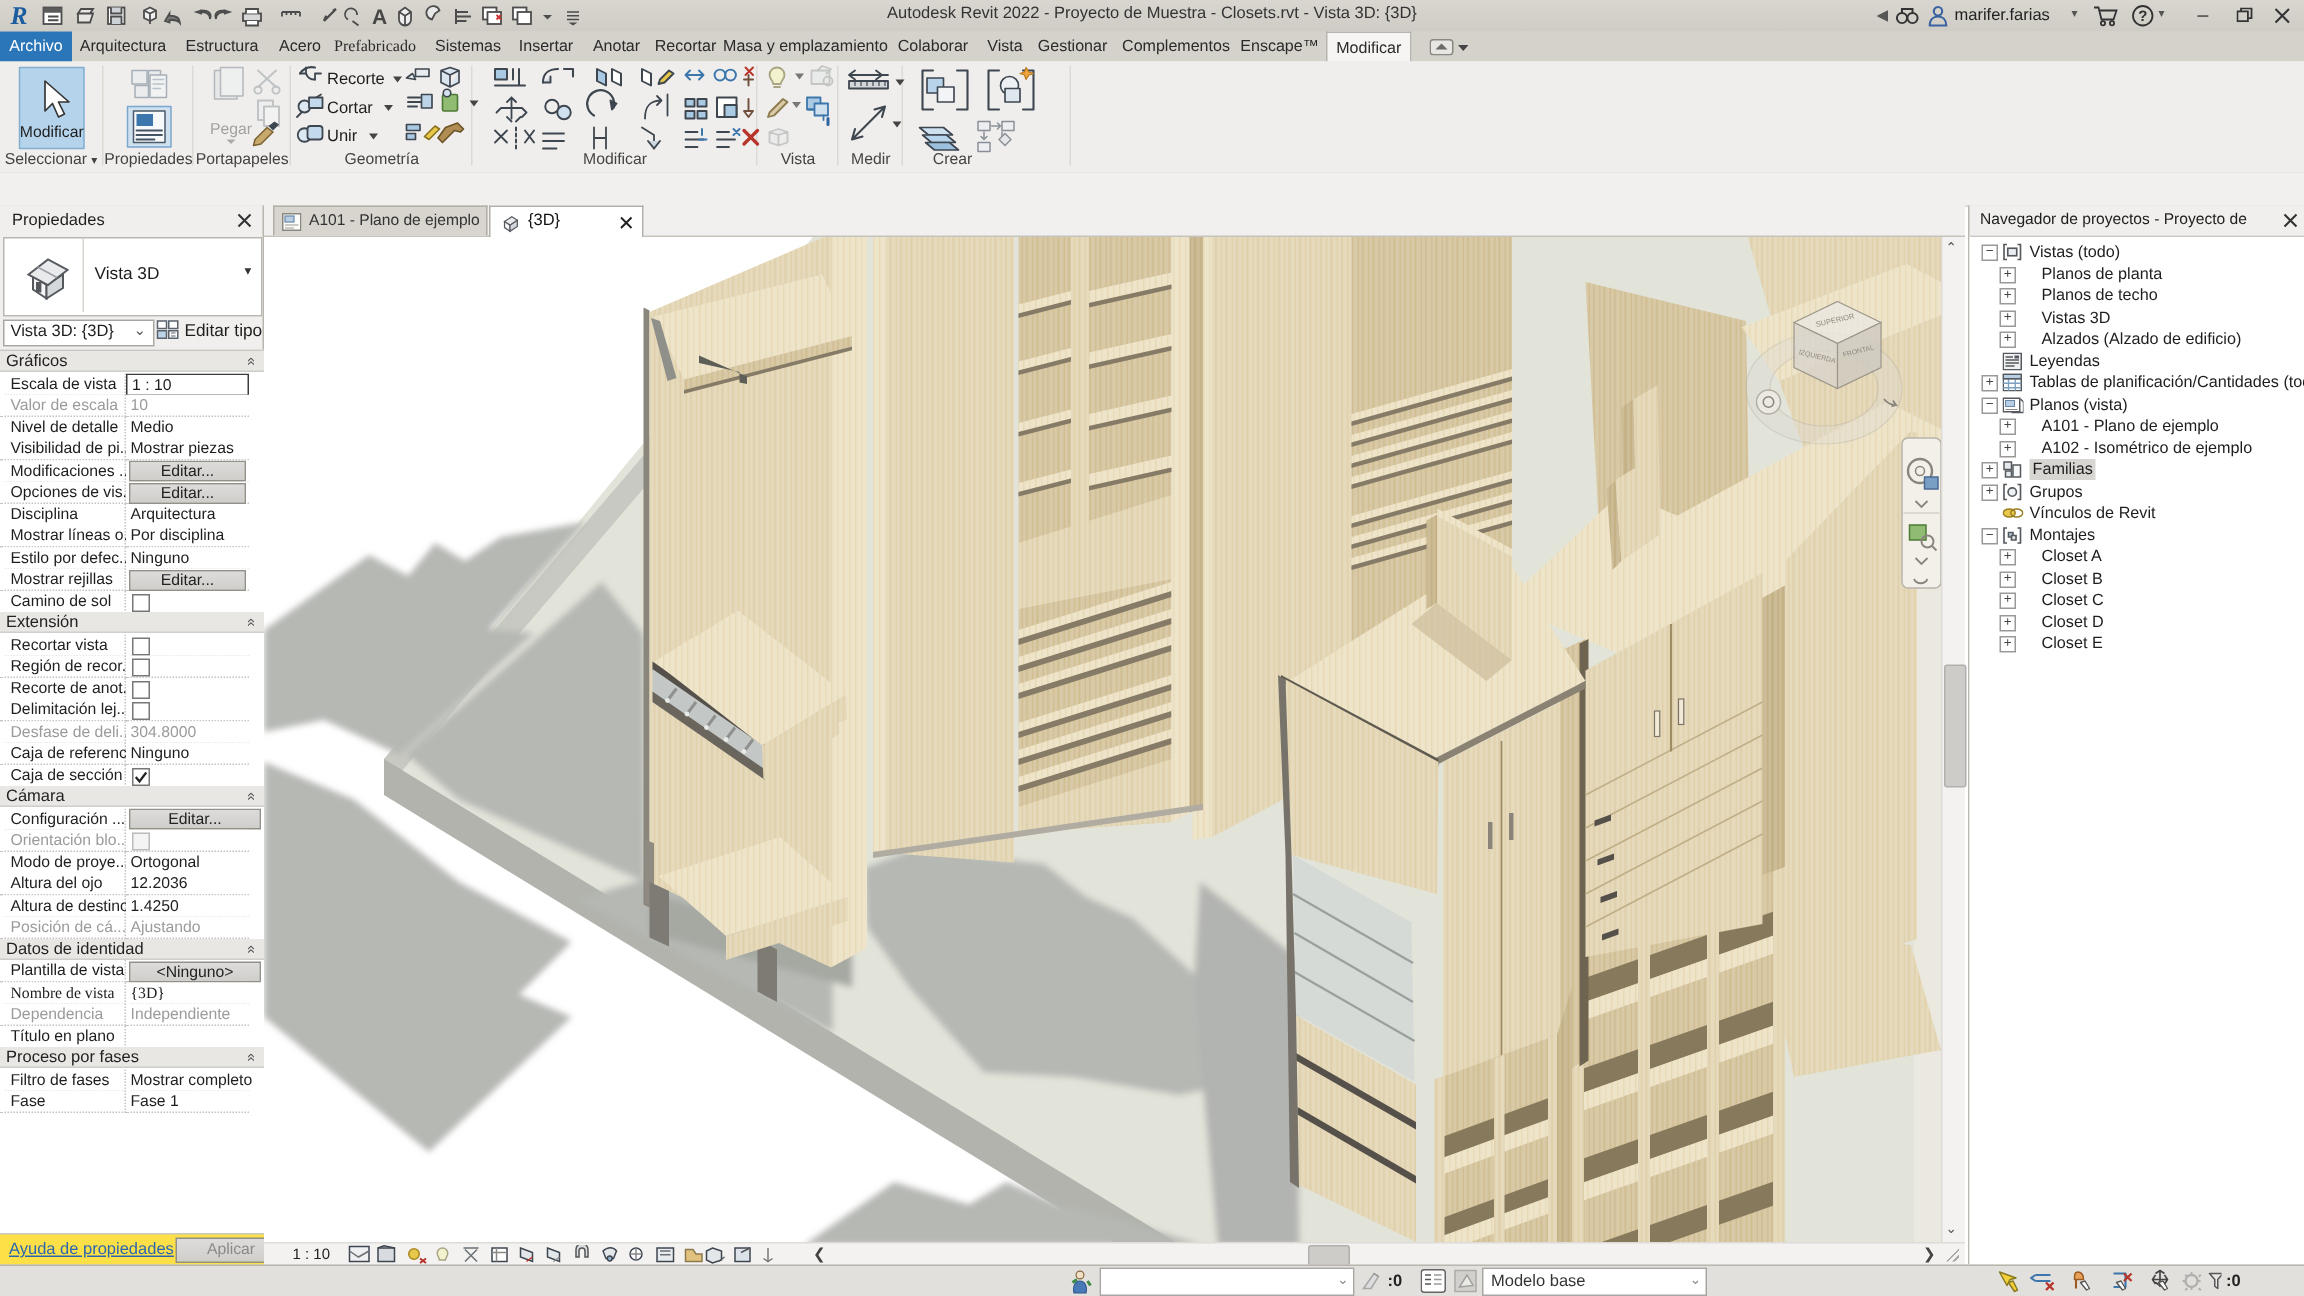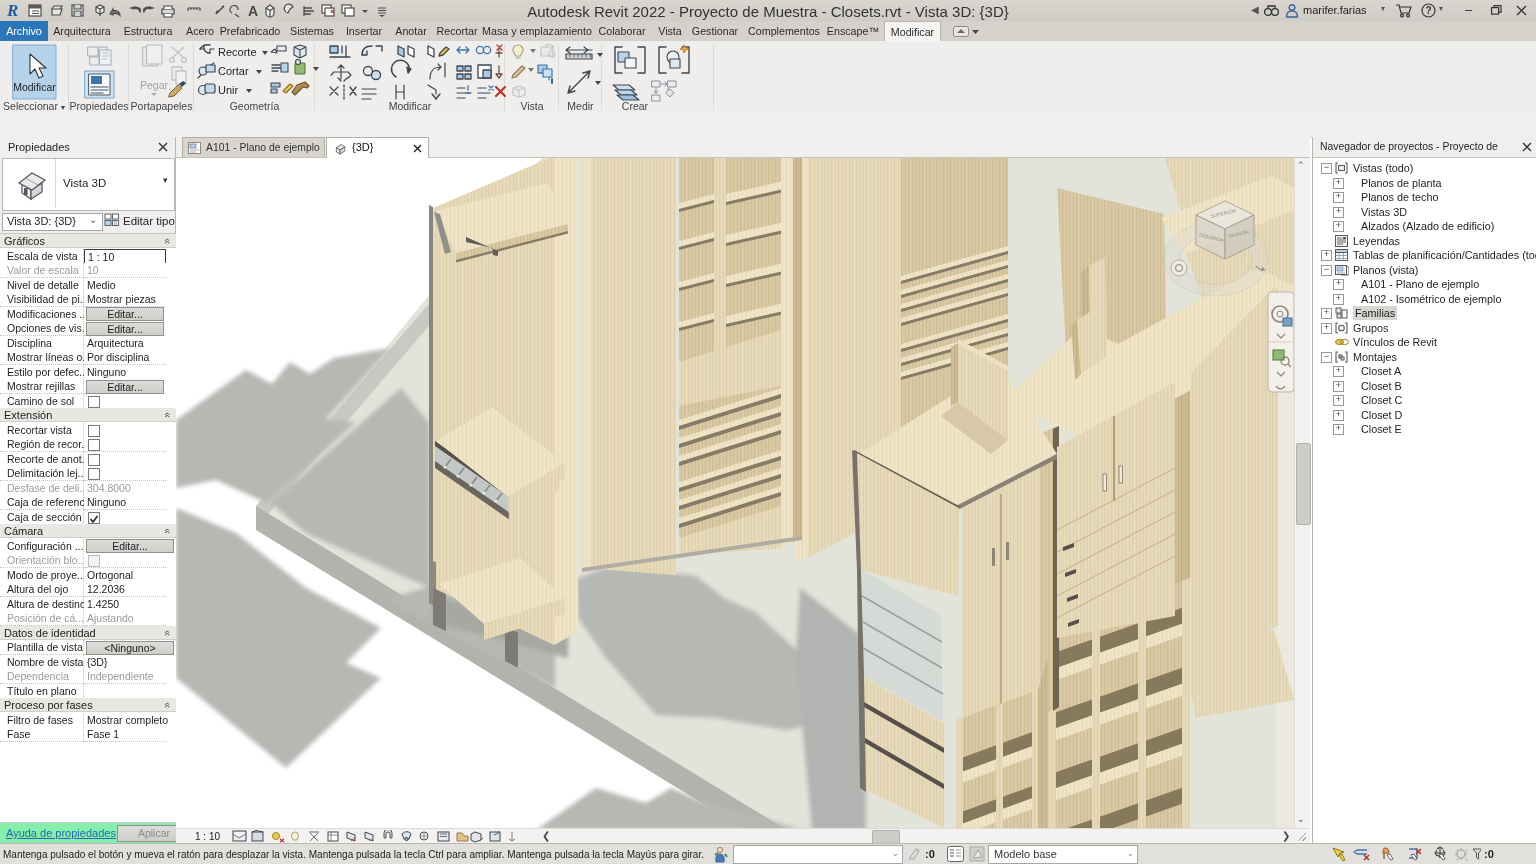--- a/index.html
+++ b/index.html
@@ -1,19 +1,19 @@
 <!DOCTYPE html>
 <html><head><meta charset="utf-8">
 <style>
 html,body{margin:0;padding:0;}
 body{width:1536px;height:864px;overflow:hidden;font-family:"Liberation Sans",sans-serif;background:#fff;position:relative;}
 .abs{position:absolute;}
 
 #titlebar{left:0;top:0;width:1536px;height:21px;background:linear-gradient(#d9d6d0,#cfccc5);border-bottom:1px solid #bebbb4;}
-#title-text{left:0;right:0;top:3px;text-align:center;font-size:15px;color:#333;}
+#title-text{left:0;right:0;top:3px;text-align:center;font-size:11px;color:#333;}
 
 #tabrow{left:0;top:21px;width:1536px;height:20px;background:#d5d2cb;}
 .rtab{position:absolute;top:0;height:20px;line-height:20px;font-size:10.7px;color:#2b2b2b;text-align:center;white-space:nowrap;}
 .rtab.file{background:#2a76b8;color:#fff;}
 .rtab.active{background:#f6f5f3;border:1px solid #b7b4ae;border-bottom:none;box-sizing:border-box;}
 
 #ribbon{left:0;top:41px;width:1536px;height:74px;background:#efeeec;border-bottom:1px solid #c9c6c0;}
 .rlabel{position:absolute;top:59px;height:13px;line-height:13px;font-size:10.5px;color:#444;text-align:center;}
 
 #belt{left:0;top:115px;width:1536px;height:22px;background:#f1f0ee;border-bottom:1px solid #d6d4cf;}
@@ -118,21 +118,21 @@
     </svg>
  <svg class="abs" style="left:273px;top:5px" width="11" height="11" viewBox="0 0 11 11">
       <path d="M1 1l9 9M10 1l-9 9" stroke="#333" stroke-width="1.4"></path>
     </svg>
 </div>
 <div class="abs" id="tabrow">
  <div class="rtab file" style="left:0;width:48px;">Archivo</div>
  <div class="rtab" style="left:50px;width:64px;">Arquitectura</div>
  <div class="rtab" style="left:119px;width:58px;">Estructura</div>
  <div class="rtab" style="left:180px;width:40px;">Acero</div>
- <div class="rtab" style="left:219px;width:62px;">Prefabricado</div>
+ <div class="rtab" style="left:219px;width:62px;font-family:Liberation Serif, serif;">Prefabricado</div>
  <div class="rtab" style="left:286px;width:52px;">Sistemas</div>
  <div class="rtab" style="left:341px;width:46px;">Insertar</div>
  <div class="rtab" style="left:390px;width:42px;">Anotar</div>
  <div class="rtab" style="left:433px;width:48px;">Recortar</div>
  <div class="rtab" style="left:481px;width:112px;">Masa y emplazamiento</div>
  <div class="rtab" style="left:594px;width:56px;">Colaborar</div>
  <div class="rtab" style="left:652px;width:36px;">Vista</div>
  <div class="rtab" style="left:688px;width:54px;">Gestionar</div>
  <div class="rtab" style="left:744px;width:80px;">Complementos</div>
  <div class="rtab" style="left:826px;width:54px;">Enscape™</div>
@@ -460,21 +460,21 @@
         <span class="lab gray">Posición de cá...</span>
         <span class="val gray">Ajustando</span>
       </div>
   <div class="phead" style="top:391.5px;">Datos de identidad</div>
   <div class="prow" style="top:406px;">
         <span class="lab">Plantilla de vista</span>
         <span class="val">
           <span class="pbtn" style="position:absolute;left:2px;top:0.5px;width:86px;height:12px;line-height:12px;">&lt;Ninguno&gt;</span>
         </span>
       </div>
-  <div class="prow" style="top:420.5px;">
+  <div class="prow" style="top:420.5px;font-family:Liberation Serif, serif;">
         <span class="lab">Nombre de vista</span>
         <span class="val">{3D}</span>
       </div>
   <div class="prow" style="top:435px;">
         <span class="lab gray">Dependencia</span>
         <span class="val gray">Independiente</span>
       </div>
   <div class="prow" style="top:449.5px;">
         <span class="lab">Título en plano</span>
         <span class="val"></span>
@@ -482,21 +482,21 @@
   <div class="phead" style="top:464px;">Proceso por fases</div>
   <div class="prow" style="top:478.5px;">
         <span class="lab">Filtro de fases</span>
         <span class="val">Mostrar completo</span>
       </div>
   <div class="prow" style="top:493px;">
         <span class="lab">Fase</span>
         <span class="val">Fase 1</span>
       </div>
  </div>
- <div class="abs" style="left:0;top:685px;width:176px;height:21px;background:#86efac;border-top:1px solid #c9c7c2;">
+ <div class="abs" style="left:0;top:685px;width:176px;height:21px;background:#fde047;border-top:1px solid #c9c7c2;">
   <span class="abs" style="left:6px;top:4px;color:#2a66b0;text-decoration:underline;font-size:11px;">Ayuda de propiedades</span>
   <span class="pbtn" style="position:absolute;left:117px;top:2px;width:48px;height:15px;line-height:15px;color:#8a8a8a;padding-left:12px;">Aplicar</span>
  </div>
 </div>
 <div class="abs" id="vtabs">
  <div class="abs" style="left:0;top:0;width:1134px;height:21px;background:#f1f0ee;border-bottom:1px solid #c6c3bd;box-sizing:border-box;"></div>
  <div class="abs" style="left:6px;top:0;width:143px;height:20px;background:#d8d5cf;border:1px solid #b2afa9;border-bottom:none;box-sizing:border-box;">
   <svg class="abs" style="left:5px;top:4px" width="13" height="12" viewBox="0 0 13 12">
         <rect x="0.5" y="0.5" width="12" height="11" fill="#fdfdfb" stroke="#8a8880"></rect>
         <rect x="2" y="2" width="6" height="4" fill="#b8cfe4" stroke="#6b88a8" stroke-width="0.8"></rect>
@@ -957,21 +957,20 @@
         <span class="texp" style="left:20px;">+</span>
         <span class="abs" style="left:48px;">Closet D</span>
       </div>
   <div class="trow" style="top:264px;">
         <span class="texp" style="left:20px;">+</span>
         <span class="abs" style="left:48px;">Closet E</span>
       </div>
  </div>
 </div>
 <div class="abs" id="statusbar">
- <span class="abs" style="left:3px;top:5px;font-size:10px;">Mantenga pulsado el botón y mueva el ratón para desplazar la vista. Mantenga pulsada la tecla Ctrl para ampliar. Mantenga pulsada la tecla Mayús para girar.</span>
  <svg class="abs" style="left:712px;top:2px" width="17" height="17" viewBox="0 0 17 17">
   <circle cx="8" cy="4" r="2.6" fill="#f0e0c8" stroke="#8a6a40" stroke-width="0.8"></circle>
   <path d="M4 16c-1-5 1-8 4-8s5 3 4 8z" fill="#4a7ab5" stroke="#2d5a90" stroke-width="0.8"></path>
   <path d="M3 9l3-2M13 8l2 3" stroke="#3f8a46" stroke-width="2"></path>
  </svg>
  <div class="abs" style="left:733px;top:1px;width:168px;height:17px;background:#fff;border:1px solid #a8a6a2;">
       <span class="abs" style="right:3px;top:2px;font-size:9px;color:#888;">⌄</span>
     </div>
  <svg class="abs" style="left:906px;top:2px" width="16" height="16" viewBox="0 0 16 16" opacity="0.55">
       <path d="M3 13L10 3l3 2-5 8z" fill="#d8dce0" stroke="#777" stroke-width="1"></path>

